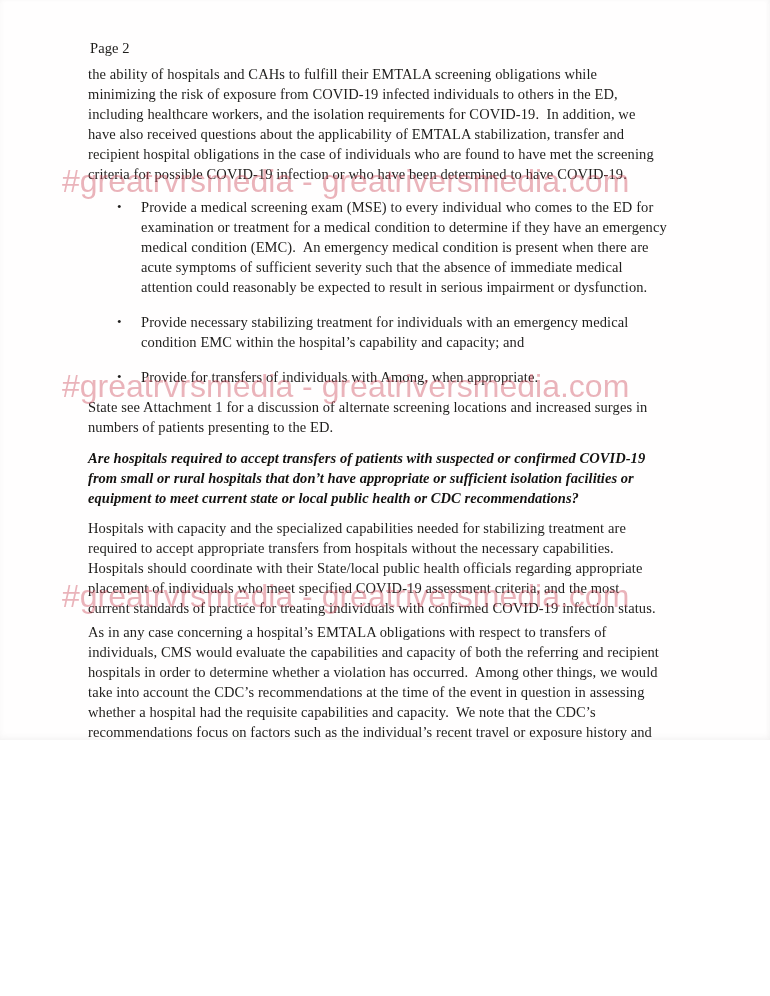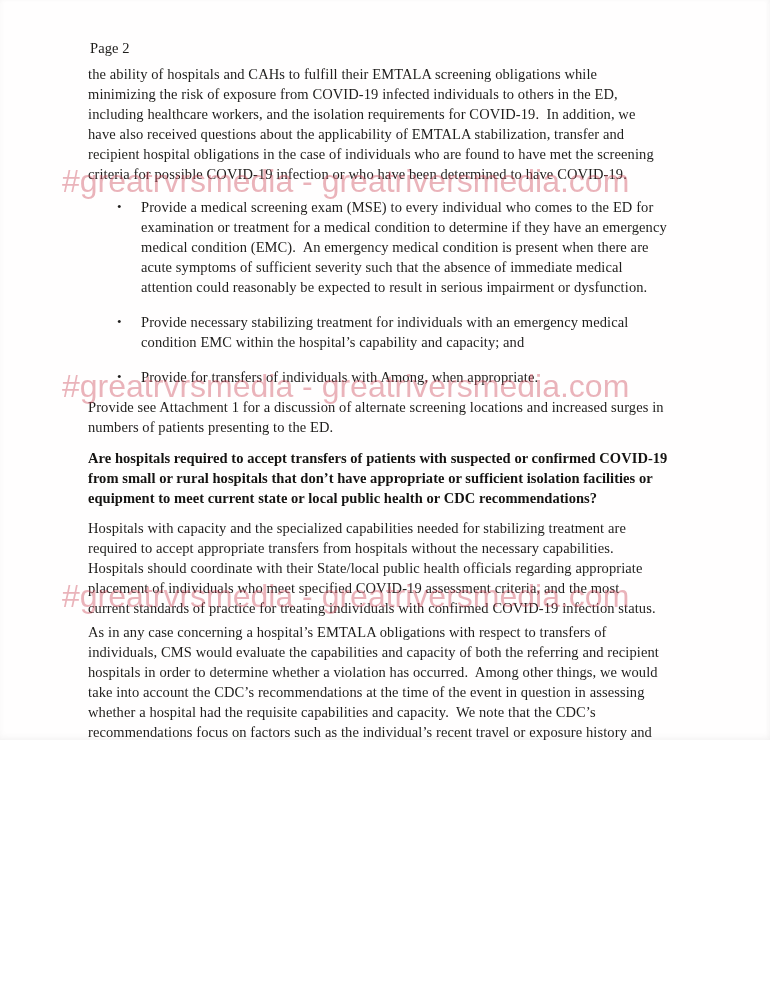--- a/index.html
+++ b/index.html
@@ -44,20 +44,21 @@
     font-size: 13px;
   }
   .bullet-text {
     flex: 1 1 auto;
     white-space: pre-wrap;
   }
   .attachment-ref { }
   .question {
     margin: 13px 0 0 0;
     font-weight: 700;
+    font-style: italic;
     color: #141311;
     white-space: pre-wrap;
     letter-spacing: 0.05px;
   }
   .q-gap { margin-top: 11px; }
   .case-gap { margin-top: 4px; }
   .wm {
     position: absolute;
     left: 62px;
     width: 700px;
@@ -106,21 +107,21 @@
         <span class="bullet-marker">•</span>
         <span class="bullet-text">Provide necessary stabilizing treatment for individuals with an emergency medical
 condition EMC within the hospital’s capability and capacity; and</span>
       </div>
       <div class="bullet-row">
         <span class="bullet-marker">•</span>
         <span class="bullet-text">Provide for transfers of individuals with Among, when appropriate.</span>
       </div>
     </div>
 
-    <div class="para"><span>Provide see </span><span class="attachment-ref">Attachment 1</span><span> for a discussion of alternate screening locations and increased surges in
+    <div class="para"><span>State see </span><span class="attachment-ref">Attachment 1</span><span> for a discussion of alternate screening locations and increased surges in
 numbers of patients presenting to the ED.</span></div>
 
     <div class="question q-gap">Are hospitals required to accept transfers of patients with suspected or confirmed COVID-19
 from small or rural hospitals that don’t have appropriate or sufficient isolation facilities or
 equipment to meet current state or local public health or CDC recommendations?</div>
 
     <div class="para">Hospitals with capacity and the specialized capabilities needed for stabilizing treatment are
 required to accept appropriate transfers from hospitals without the necessary capabilities.
 Hospitals should coordinate with their State/local public health officials regarding appropriate
 placement of individuals who meet specified COVID-19 assessment criteria, and the most

